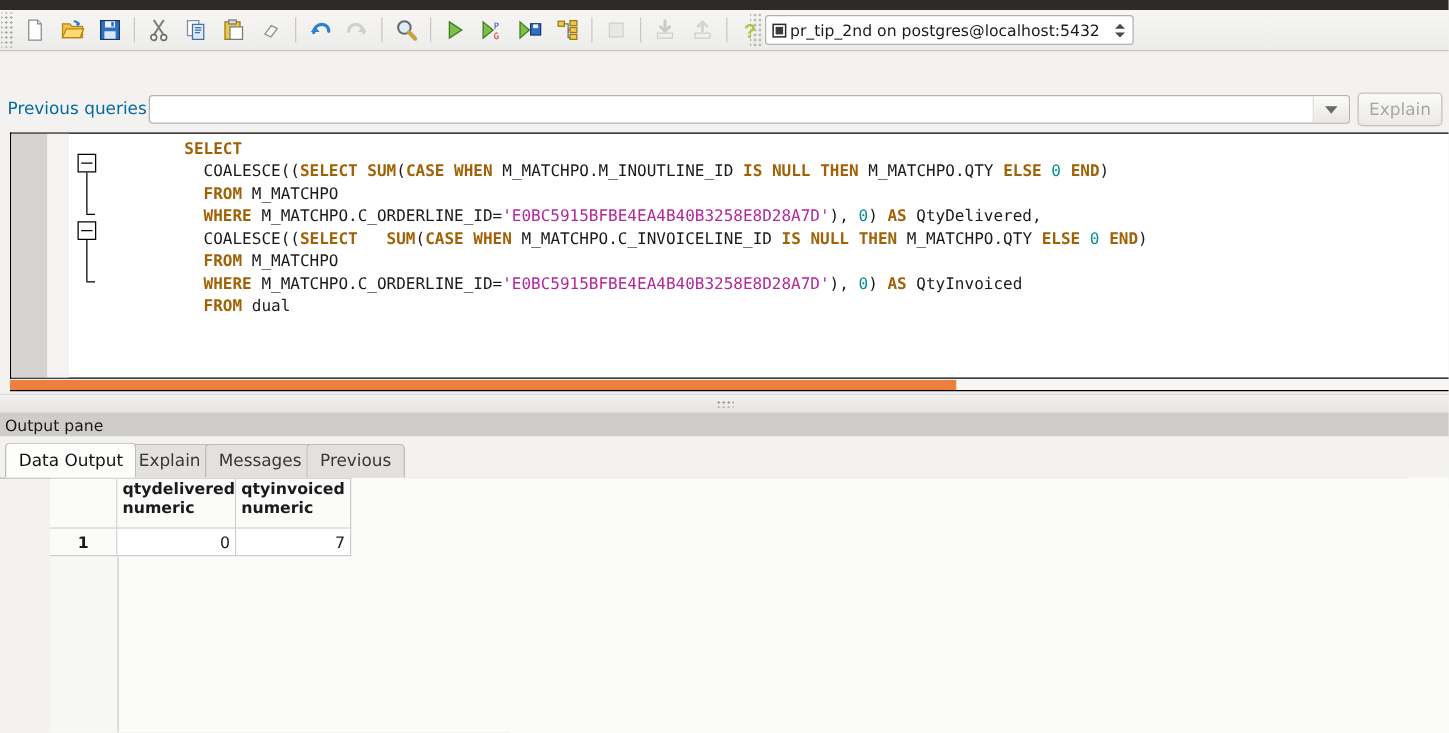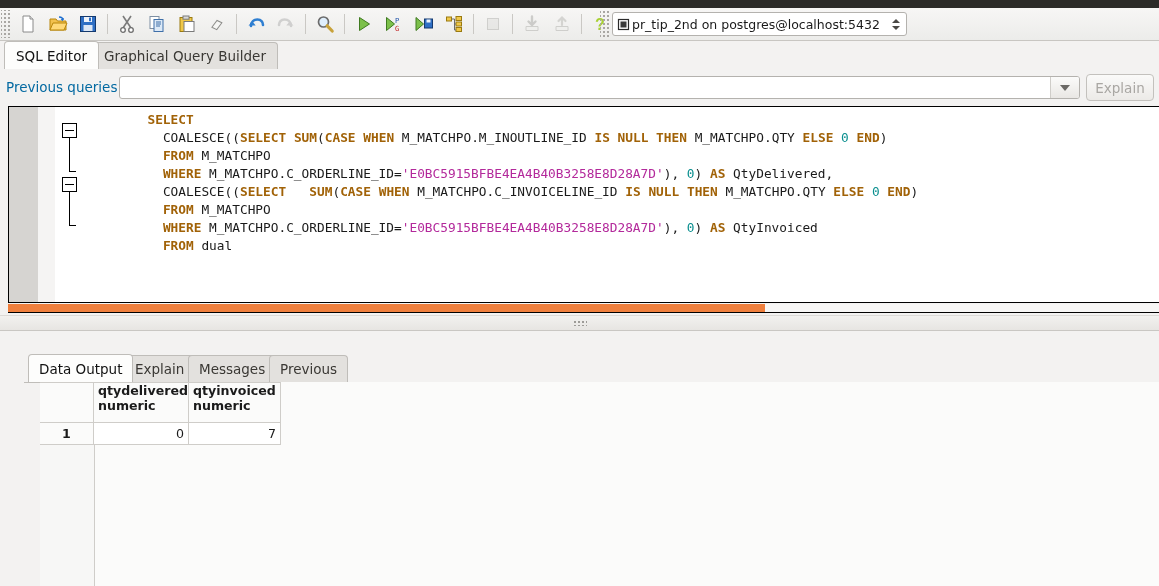--- a/index.html
+++ b/index.html
@@ -97,21 +97,21 @@
     background:linear-gradient(#f2f1ef,#e7e5e2);border-top:1px solid #dcdad7;
     border-bottom:1px solid #c9c7c3;display:flex;align-items:center;justify-content:center;}
   .splitter .dots{width:14px;height:6px;
     background-image:radial-gradient(circle,#9d9b97 .8px,transparent 1px);
     background-size:4px 4px;}
 
   
   .outlabel{position:absolute;left:0;top:331px;width:1159px;height:18px;
     background:#cfcdc9;font-size:12.5px;color:#1a1a1a;padding:2px 0 0 4px;box-sizing:border-box;}
   .outtabs{position:absolute;left:0;top:350px;width:1126px;height:32px;
-    background:#f3f2f1;border-bottom:1px solid #bfbdb9;margin-left:24px;}
+    background:#f3f2f1;border-bottom:1px solid #bfbdb9;}
   .otab{position:absolute;top:5px;height:27px;box-sizing:border-box;display:flex;align-items:center;
     padding:0 10px;font-size:13.5px;border:1px solid #bfbdb9;border-bottom:none;border-radius:4px 4px 0 0;}
   .otab.active{background:#fdfdfc;color:#111;top:4px;height:28px;z-index:3;}
   .otab.inactive{background:#e3e1de;color:#3a3834;z-index:1;}
 
   
   .gridarea{position:absolute;left:0;top:382px;width:1159px;height:204px;background:#fbfbfa;margin-left:40px;}
   .gridhdr{position:absolute;left:0;top:0;height:41px;display:flex;}
   .corner{width:54px;height:41px;box-sizing:border-box;background:#fbfbfa;
     border-right:1px solid #cfcdc9;border-bottom:1px solid #cfcdc9;border-top:1px solid #cfcdc9;}
@@ -274,28 +274,20 @@
           </svg>
       </span>
       <span class="ctext">pr_tip_2nd on postgres@localhost:5432</span>
       <span class="spin">
           <i class="up"></i>
           <i class="dn"></i>
         </span>
     </div>
   </div>
 
-  <div class="tabstrip">
-    <div class="tab active" style="left:4px;">
-      <span>SQL Editor</span>
-    </div>
-    <div class="tab inactive" style="left:92px;">
-      <span>Graphical Query Builder</span>
-    </div>
-  </div>
 
   <div class="prevbar">
     <div class="prevlbl">Previous queries</div>
     <div class="prevcombo">
       <input class="field" style="border: none; outline: none; background: transparent; padding-left: 4px; font-size: 13px; font-family: &quot;DejaVu Sans&quot;, &quot;Liberation Sans&quot;, sans-serif;" placeholder="">
       <div class="arrow">
           <i></i>
         </div>
     </div>
     <div class="delbtn">
@@ -317,20 +309,21 @@
   </div>
 
   <div class="hscroll">
     <div class="hthumb"></div>
   </div>
 
   <div class="splitter">
     <div class="dots"></div>
   </div>
 
+  <div class="outlabel">Output pane</div>
   <div class="outtabs">
     <div class="otab active" style="left:4px;">
       <span>Data Output</span>
     </div>
     <div class="otab inactive" style="left:100px;">
       <span>Explain</span>
     </div>
     <div class="otab inactive" style="left:164px;">
       <span>Messages</span>
     </div>

